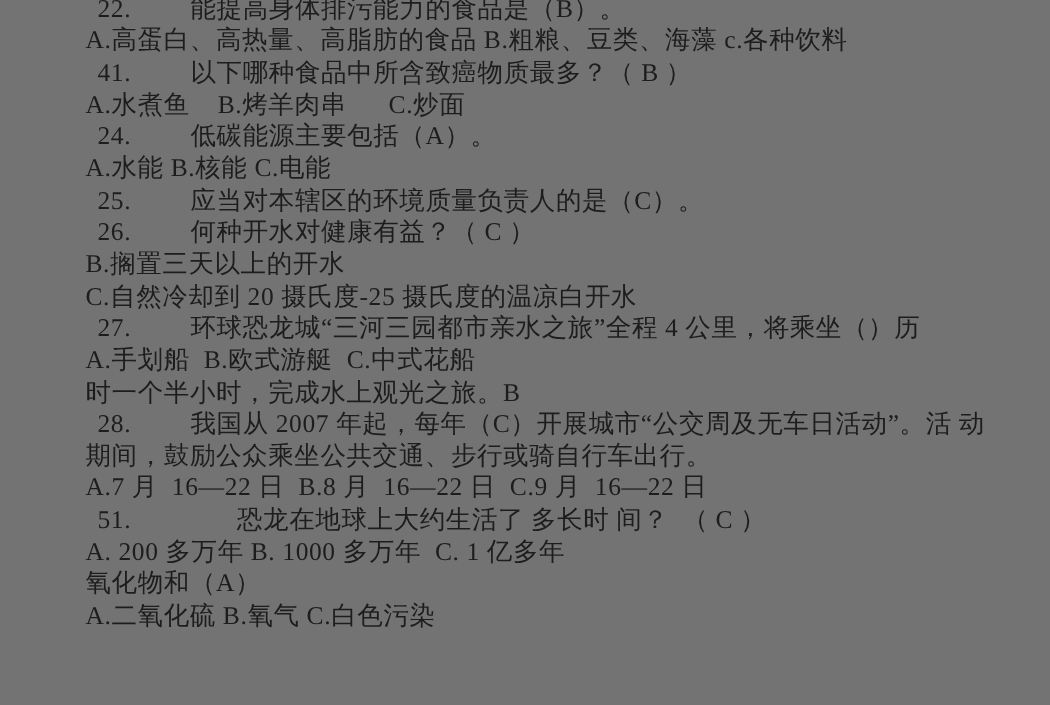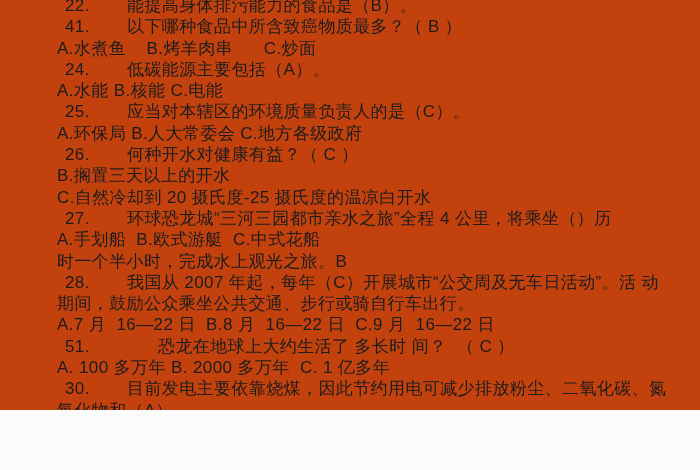--- a/index.html
+++ b/index.html
@@ -6,24 +6,24 @@
     margin: 0;
     padding: 0;
     width: 700px;
     height: 470px;
     overflow: hidden;
     background: #fcfcfc;
   }
   .page {
     position: relative;
     width: 700px;
-    height: 410px;
+    height: 470px;
     overflow: hidden;
-    background: #c2410c;
-    font-family: Liberation Sans, sans-serif;
+    background: #737373;
+    font-family: Liberation Serif, serif;
     color: #1d1d1d;
   }
   .lines {
     position: absolute;
     top: -5px;
     left: 57px;
     right: 20px;
   }
   .line {
     height: 21.3px;
@@ -38,34 +38,33 @@
     width: 62px;
   }
   .line.wide-gap .qnum { width: 93px; }
 </style>
 </head>
 <body>
 
 <div class="page">
   <div class="lines" id="lines-container">
       <div class="line question"><span class="qnum">22.</span><span>能提高身体排污能力的食品是（B）。</span></div>
+      <div class="line option"><span>A.高蛋白、高热量、高脂肪的食品 B.粗粮、豆类、海藻 c.各种饮料</span></div>
       <div class="line question"><span class="qnum">41.</span><span>以下哪种食品中所含致癌物质最多？（ B ）</span></div>
       <div class="line option"><span>A.水煮鱼    B.烤羊肉串      C.炒面</span></div>
       <div class="line question"><span class="qnum">24.</span><span>低碳能源主要包括（A）。</span></div>
       <div class="line option"><span>A.水能 B.核能 C.电能</span></div>
       <div class="line question"><span class="qnum">25.</span><span>应当对本辖区的环境质量负责人的是（C）。</span></div>
-      <div class="line option"><span>A.环保局 B.人大常委会 C.地方各级政府</span></div>
       <div class="line question"><span class="qnum">26.</span><span>何种开水对健康有益？（ C ）</span></div>
       <div class="line option"><span>B.搁置三天以上的开水</span></div>
       <div class="line option"><span>C.自然冷却到 20 摄氏度-25 摄氏度的温凉白开水</span></div>
       <div class="line question"><span class="qnum">27.</span><span>环球恐龙城“三河三园都市亲水之旅”全程 4 公里，将乘坐（）历</span></div>
       <div class="line option"><span>A.手划船  B.欧式游艇  C.中式花船</span></div>
       <div class="line continuation"><span>时一个半小时，完成水上观光之旅。B</span></div>
       <div class="line question"><span class="qnum">28.</span><span>我国从 2007 年起，每年（C）开展城市“公交周及无车日活动”。活 动</span></div>
       <div class="line continuation"><span>期间，鼓励公众乘坐公共交通、步行或骑自行车出行。</span></div>
       <div class="line option"><span>A.7 月  16—22 日  B.8 月  16—22 日  C.9 月  16—22 日</span></div>
       <div class="line question wide-gap"><span class="qnum">51.</span><span>恐龙在地球上大约生活了 多长时 间？  （ C ）</span></div>
-      <div class="line option"><span>A. 100 多万年 B. 2000 多万年  C. 1 亿多年</span></div>
-      <div class="line question"><span class="qnum">30.</span><span>目前发电主要依靠烧煤，因此节约用电可减少排放粉尘、二氧化碳、氮</span></div>
+      <div class="line option"><span>A. 200 多万年 B. 1000 多万年  C. 1 亿多年</span></div>
       <div class="line continuation"><span>氧化物和（A）</span></div>
       <div class="line option"><span>A.二氧化硫 B.氧气 C.白色污染</span></div>
     </div>
 </div>
 
 </body></html>

